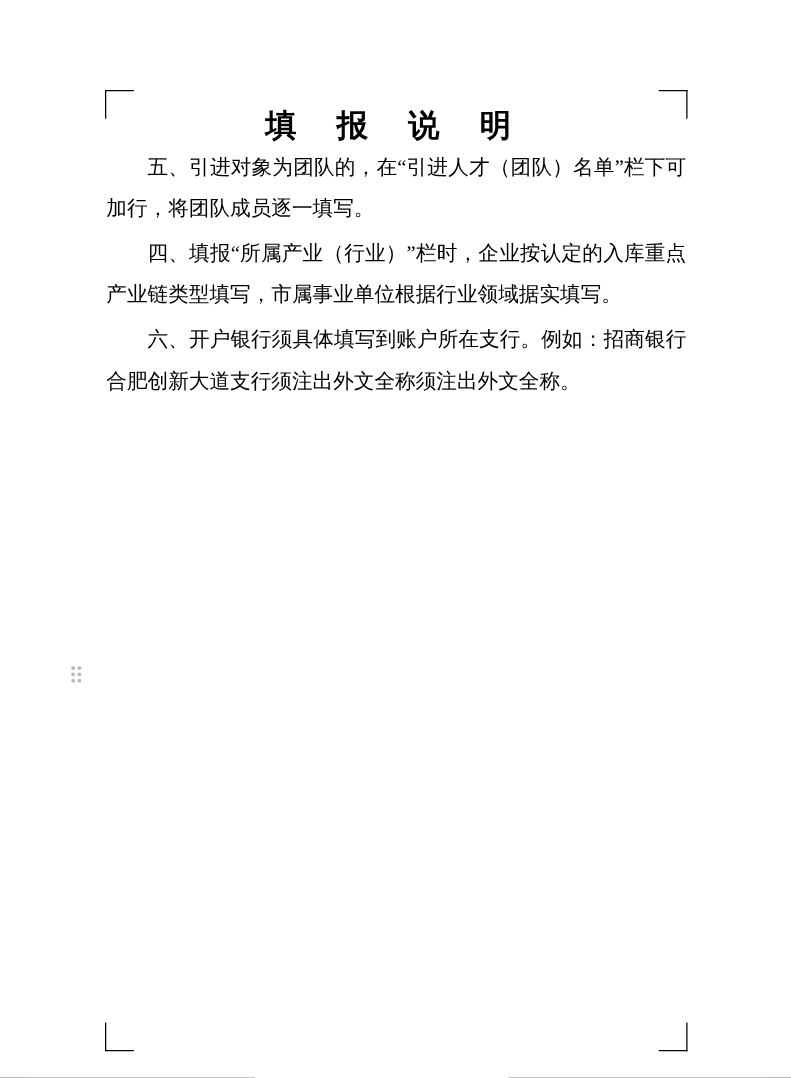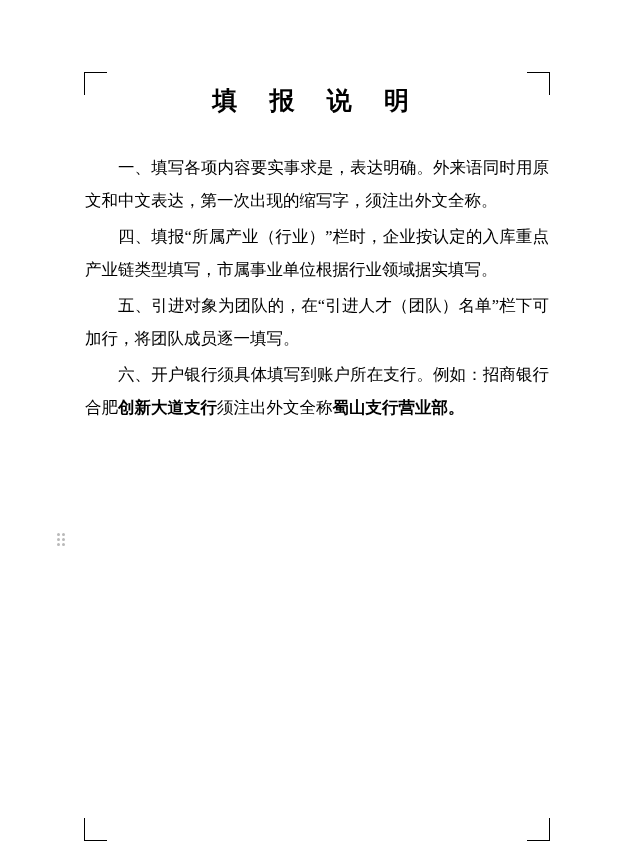--- a/index.html
+++ b/index.html
@@ -60,21 +60,21 @@
     line-height: 33px;
     color: #000;
     text-align: justify;
     text-justify: inter-ideograph;
     margin: 0;
     text-indent: 33px;
   }
   .para.first { margin-top: 34px; }
   .para + .para { margin-top: 3px; }
 
-  .bold { font-weight: bold; }
+  .bold { font-weight: normal; }
 
   
   .drag-handle {
     position: absolute;
     left: 57px;
     top: 533px;
     width: 9px;
     height: 14px;
     display: grid;
     grid-template-columns: 3px 3px;
@@ -97,25 +97,24 @@
 
     <div class="crop tl"></div>
     <div class="crop tr"></div>
     <div class="crop bl"></div>
     <div class="crop br"></div>
 
     <div class="content">
 
       <h1 class="doc-title">填 报 说 明</h1>
 
-      <p class="para first">一、填写各项内容要实事求是，表达明确。外来语同时用原文和中文表达，第一次出现的缩写字，须注出外文全称。</p>
+      <p class="para">五、引进对象为团队的，在“引进人才（团队）名单”栏下可加行，将团队成员逐一填写。</p>
       <p class="para">四、填报“所属产业（行业）”栏时，企业按认定的入库重点产业链类型填写，市属事业单位根据行业领域据实填写。</p>
-      <p class="para">五、引进对象为团队的，在“引进人才（团队）名单”栏下可加行，将团队成员逐一填写。</p>
 
-      <p class="para"><span>六、开户银行须具体填写到账户所在支行。例如：招商银行合肥</span><span class="bold">创新大道支行</span><span>须注出外文全称</span><span class="bold">蜀山支行营业部。</span></p>
+      <p class="para"><span>六、开户银行须具体填写到账户所在支行。例如：招商银行合肥</span><span class="bold">创新大道支行</span><span>须注出外文全称</span><span class="bold">须注出外文全称。</span></p>
 
     </div>
 
     <div class="drag-handle">
       <i></i>
       <i></i>
       <i></i>
       <i></i>
       <i></i>
       <i></i>

